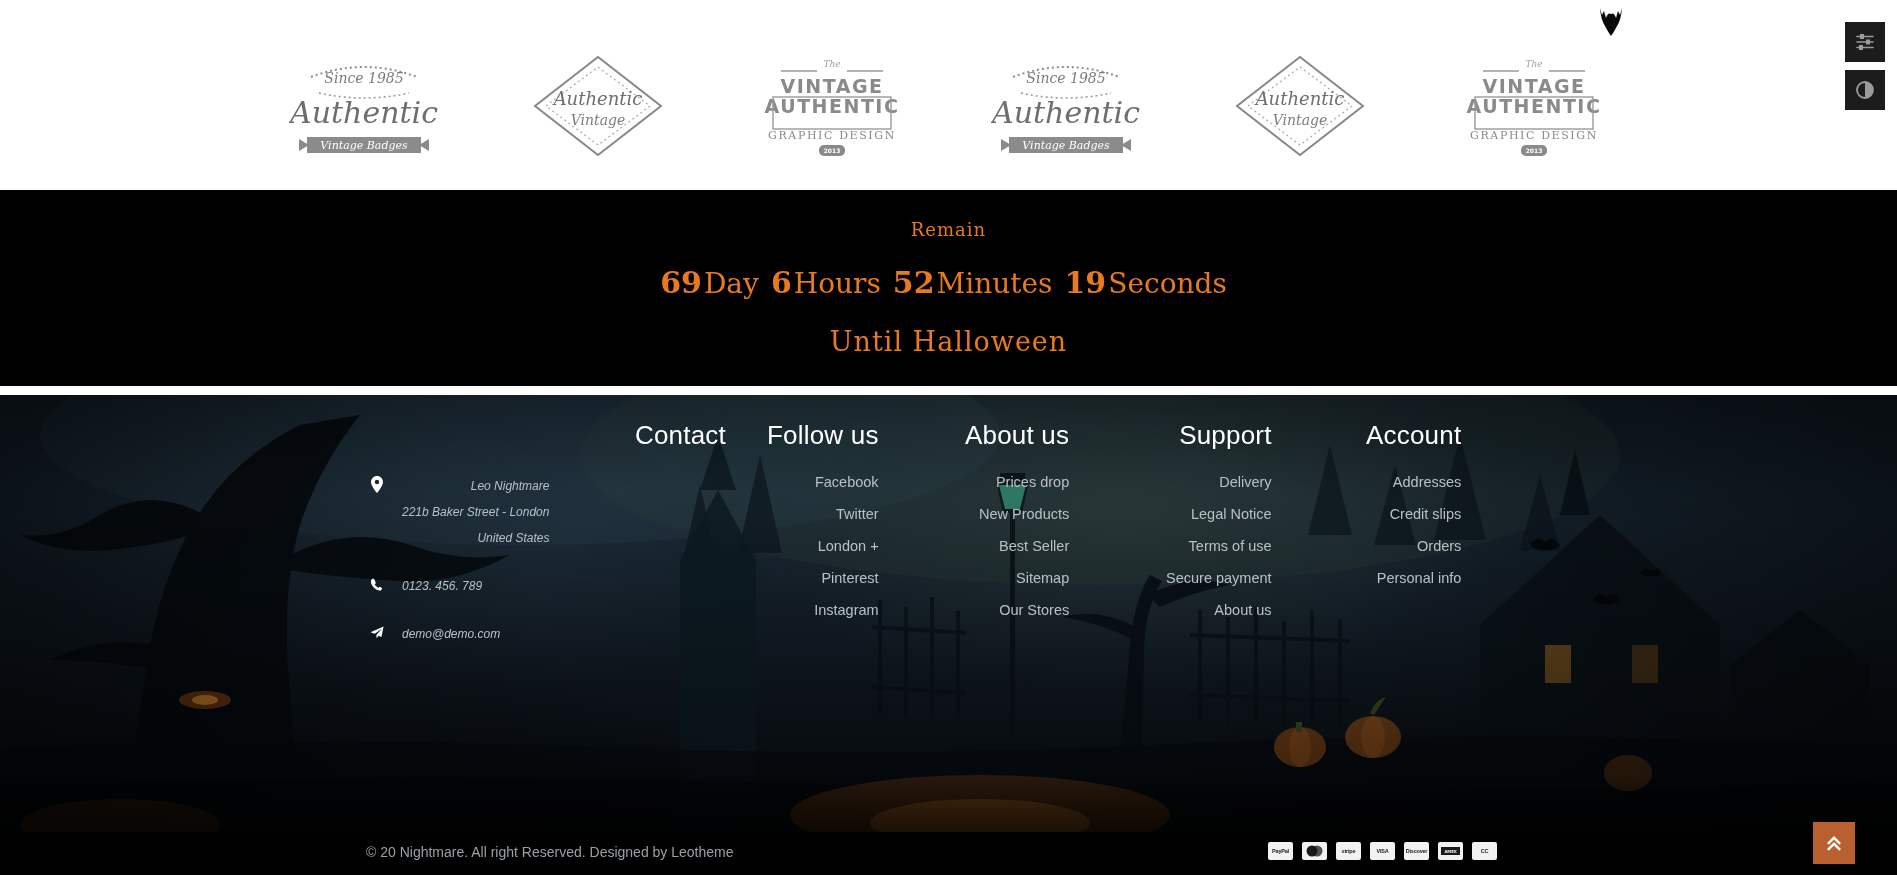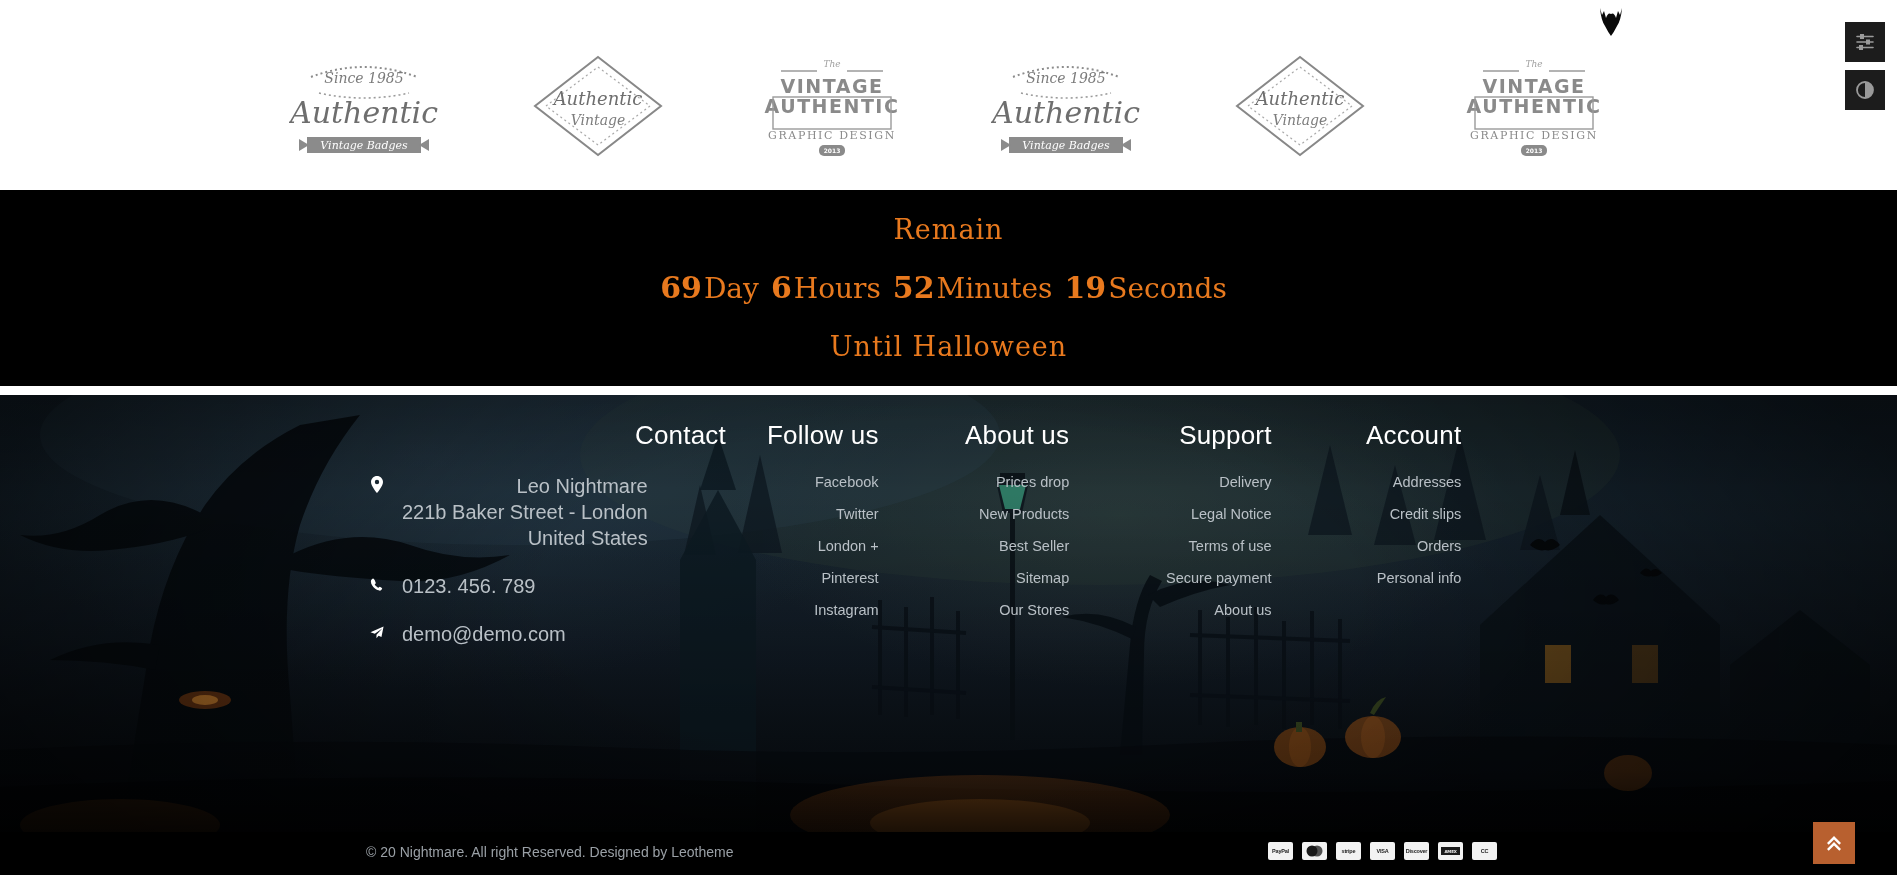--- a/index.html
+++ b/index.html
@@ -35,21 +35,21 @@
   #tool-settings { top:22px; }
   #tool-contrast { top:70px; }
 
   
   .countdown {
     position:absolute; left:0; top:190px; width:1897px; height:196px;
     background:#000000; color:#e8791e;
     display:flex; flex-direction:column; align-items:center; justify-content:center;
     font-family:"DejaVu Serif", serif;
   }
-  .cd-title { font-size:27px; letter-spacing:1px; margin-bottom:25px; }
+  .cd-title { font-size:18px; letter-spacing:1px; margin-bottom:25px; }
   .cd-row { display:flex; align-items:baseline; gap:2px; margin-bottom:26px; }
   .cd-num { font-size:30px; font-weight:bold; }
   .cd-unit { font-size:28px; margin-right:10px; }
   .cd-foot { font-size:27px; letter-spacing:1px; }
 
   
   .sep-white { position:absolute; left:0; top:386px; width:1897px; height:9px; background:#fff; }
 
   
   .footer {
@@ -89,21 +89,21 @@
   #col-about   { left:965px; }
   #col-support { left:1166px; }
   #col-account { left:1366px; }
 
   .contact-item { display:flex; align-items:flex-start; margin-bottom:22px; }
   .contact-icon {
     width:22px; min-width:22px; margin-right:14px; padding-top:3px;
     display:flex; justify-content:center; color:#ffffff;
   }
   .contact-icon svg { width:14px; height:17px; fill:#ffffff; }
-  .contact-text { color:#b9c0c6; font-size:20px; line-height:26px; }
+  .contact-text { color:#b9c0c6; font-size:12px; line-height:26px;font-style:italic; }
   .contact-text div { white-space:nowrap; }
 
   
   .copyright {
     position:absolute; left:0; top:832px; width:1897px; height:43px;
     background:#000000;
   }
   .copy-text {
     position:absolute; left:366px; top:12px;
     color:#9aa0a6; font-size:14px; white-space:nowrap;

